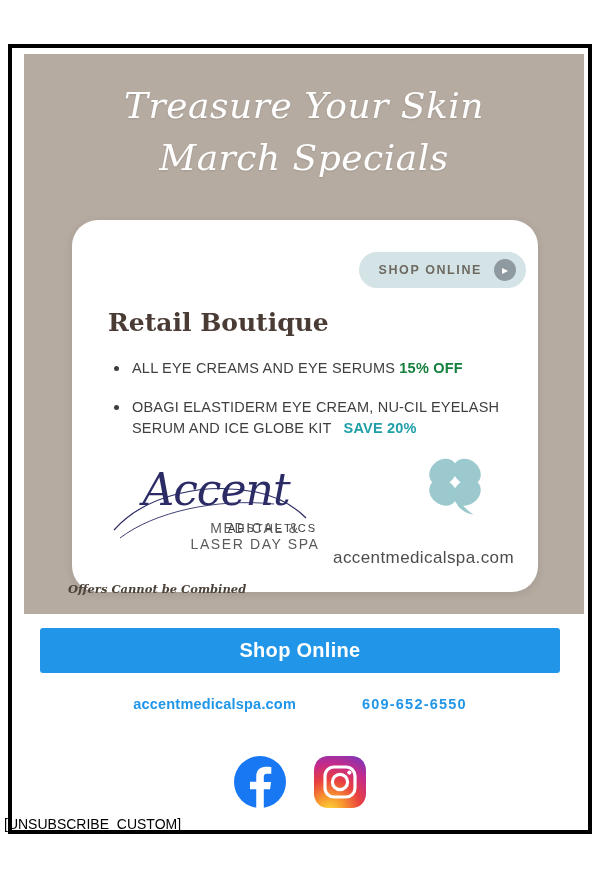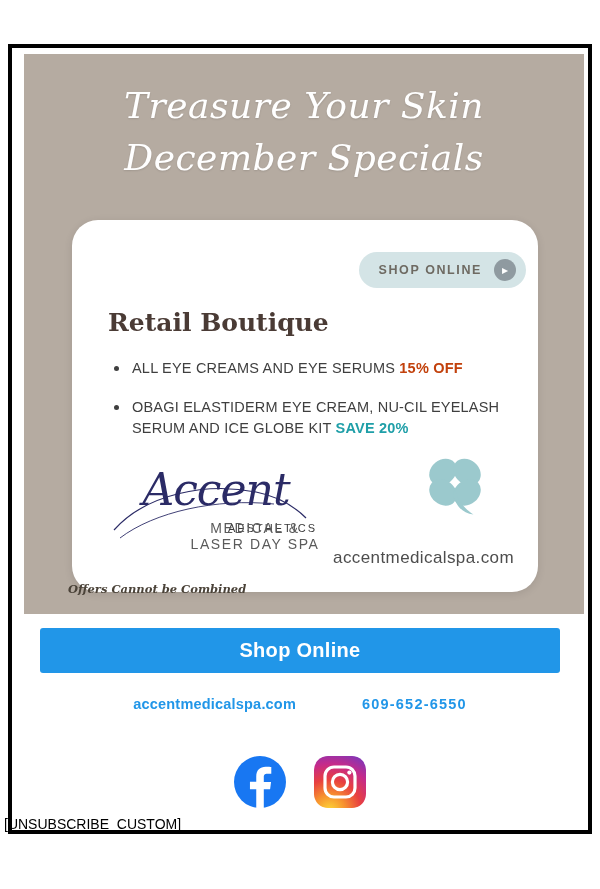--- a/index.html
+++ b/index.html
@@ -188,22 +188,22 @@
   }
   .bullets li:before {
     content: "";
     position: absolute;
     left: 4px;
     top: 8px;
     width: 5px; height: 5px;
     border-radius: 50%;
     background: #3f3f3f;
   }
-  .hl-orange { color: #c2410c; font-weight: bold; }
-  .hl-teal { color: #1f9fa8; font-weight: bold; }
+  .hl-orange { color: #15803d; font-weight: bold; }
+  .hl-teal { color: #1f9fa8; font-weight: bold; margin-left: 8px; }
 
   .logo-wrap {
     position: absolute;
     left: 34px;
     top: 244px;
     width: 220px;
     height: 92px;
     text-align: center;
   }
   .logo-accent {
@@ -343,21 +343,21 @@
         <div class="hero-bg"></div>
         <div class="swoosh sw1"></div>
         <div class="swoosh sw2"></div>
         <div class="swoosh sw3"></div>
         <div class="swoosh sw4"></div>
         <div class="swoosh sw5"></div>
         <div class="swoosh sw6"></div>
 
         <div class="hero-title">
           <span>Treasure Your Skin</span>
-          <span class="l2">December Specials</span>
+          <span class="l2">March Specials</span>
         </div>
 
         <div class="card">
 
           <div class="shop-pill">
             <span class="txt">SHOP ONLINE</span>
             <span class="arrow">▸</span>
           </div>
 
           <div class="retail-heading">Retail Boutique</div>

